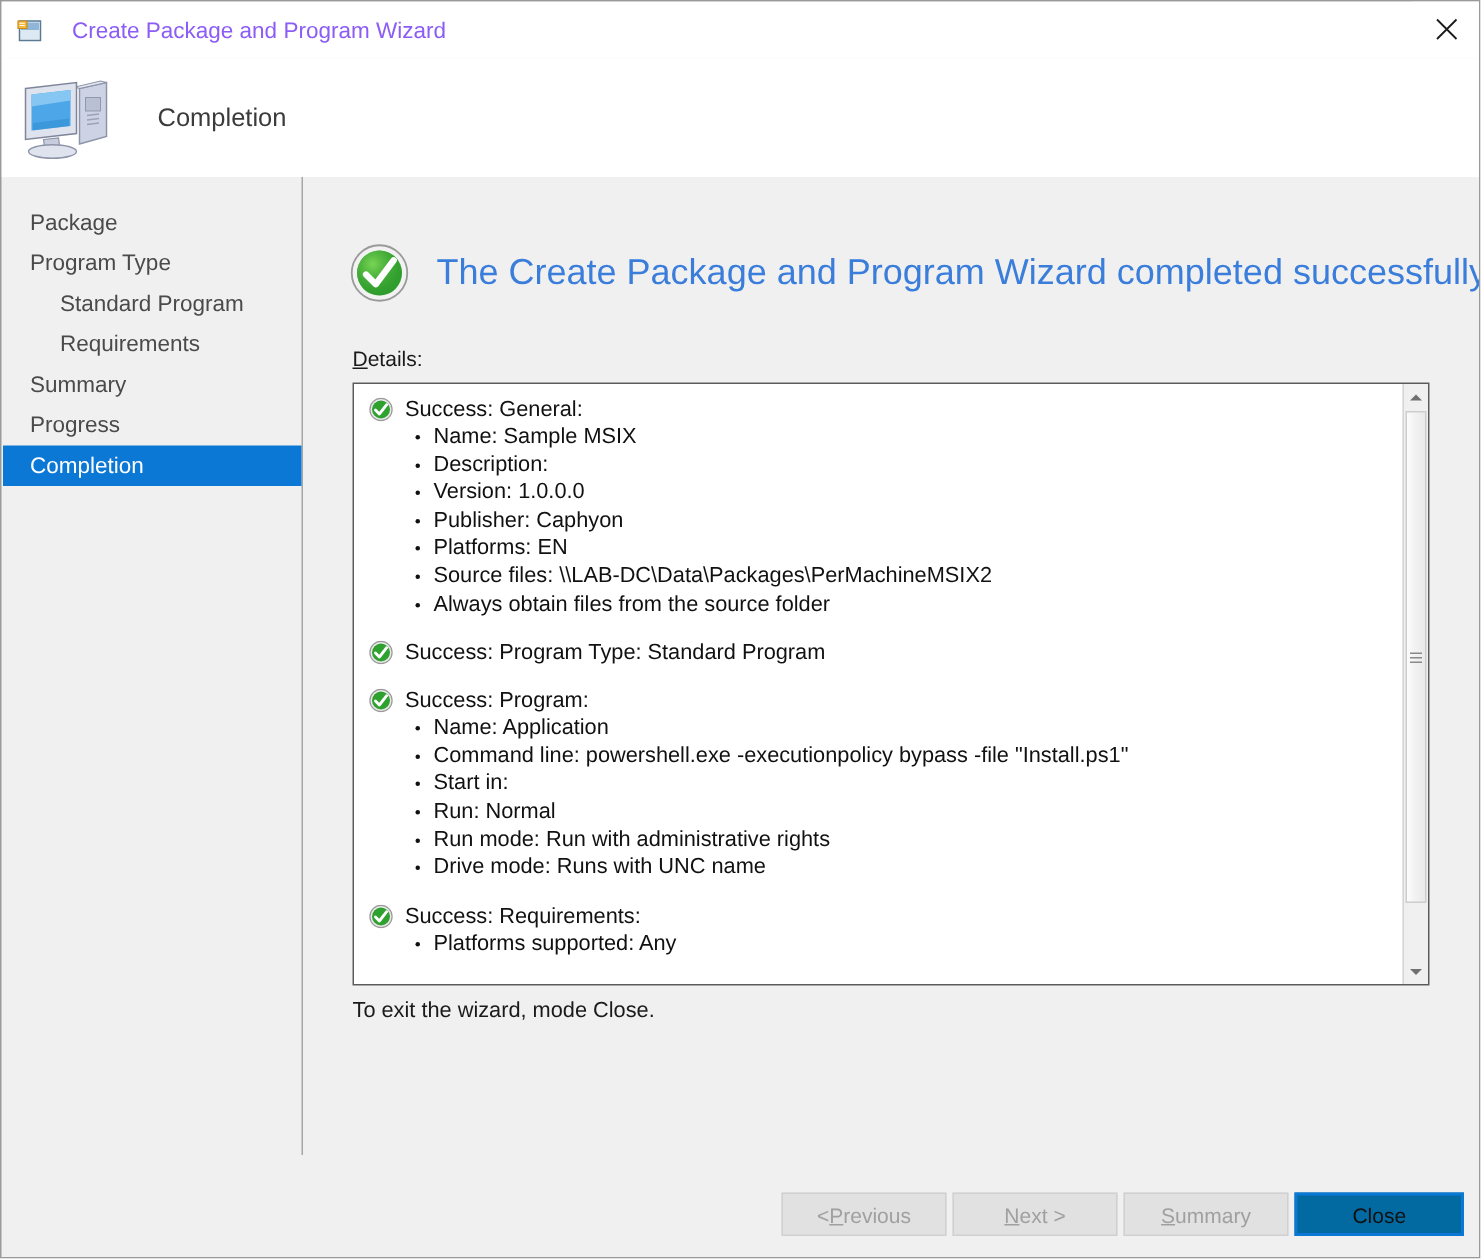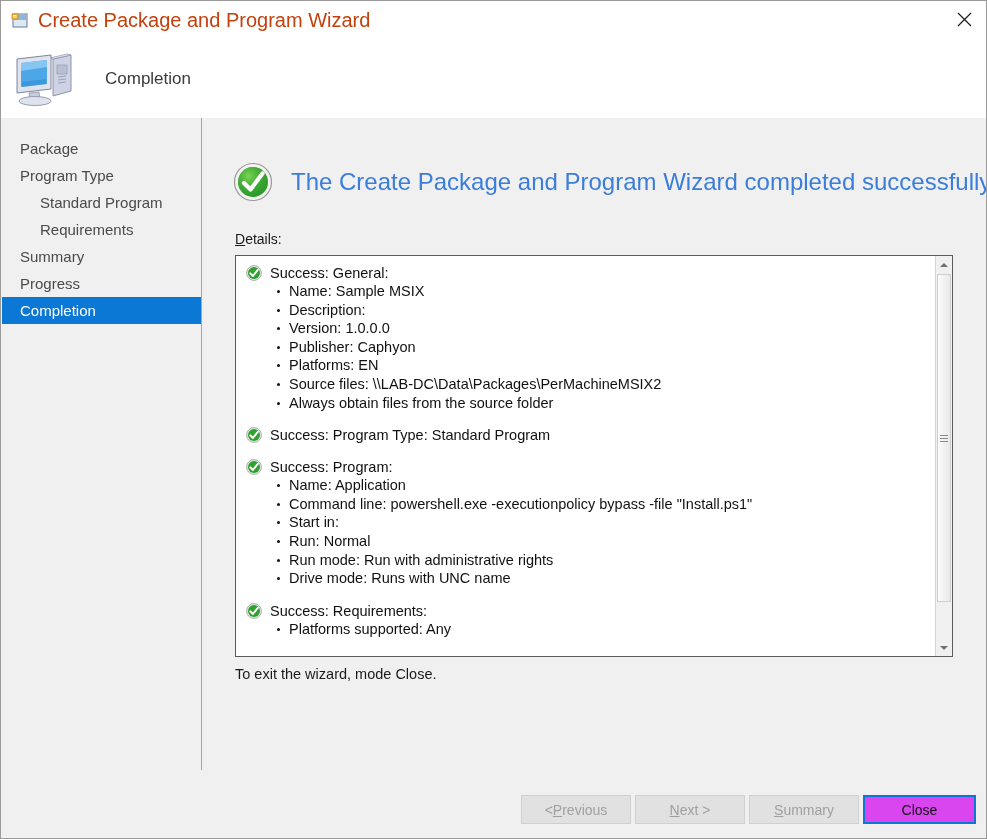--- a/index.html
+++ b/index.html
@@ -33,23 +33,23 @@
     display: flex;
     align-items: center;
   }
   .title-icon {
     width: 18px; height: 18px;
     margin-left: 10px;
     position: relative;
     flex: 0 0 auto;
   }
   .title-text {
-    margin-left: 9px;
-    font-size: 20px;
-    color: #c2410c;
+    margin-left: 19px;
+    font-size: 15px;
+    color: #8b5cf6;
     font-family: "Liberation Sans", sans-serif;
     white-space: nowrap;
   }
   .close-btn {
     position: absolute;
     right: 0; top: 0;
     width: 47px; height: 37px;
     display: flex;
     align-items: center;
     justify-content: center;
@@ -269,21 +269,21 @@
     border: 1px solid #d0d0d0;
     color: #a0a0a0;
     white-space: nowrap;
   }
   .btn .accel { text-decoration: underline; }
   .btn-prev { left: 318px; width: 110px; }
   .btn-next { left: 432px; width: 110px; }
   .btn-summary { left: 546px; width: 110px; }
   .btn-close {
     left: 660px; width: 113px;
-    background: #d946ef;
+    background: #0369a1;
     border: 2px solid #0a78d4;
     color: #111111;
   }
 </style>
 </head>
 <body>
 
 <div class="window">
 
   <div class="titlebar">

